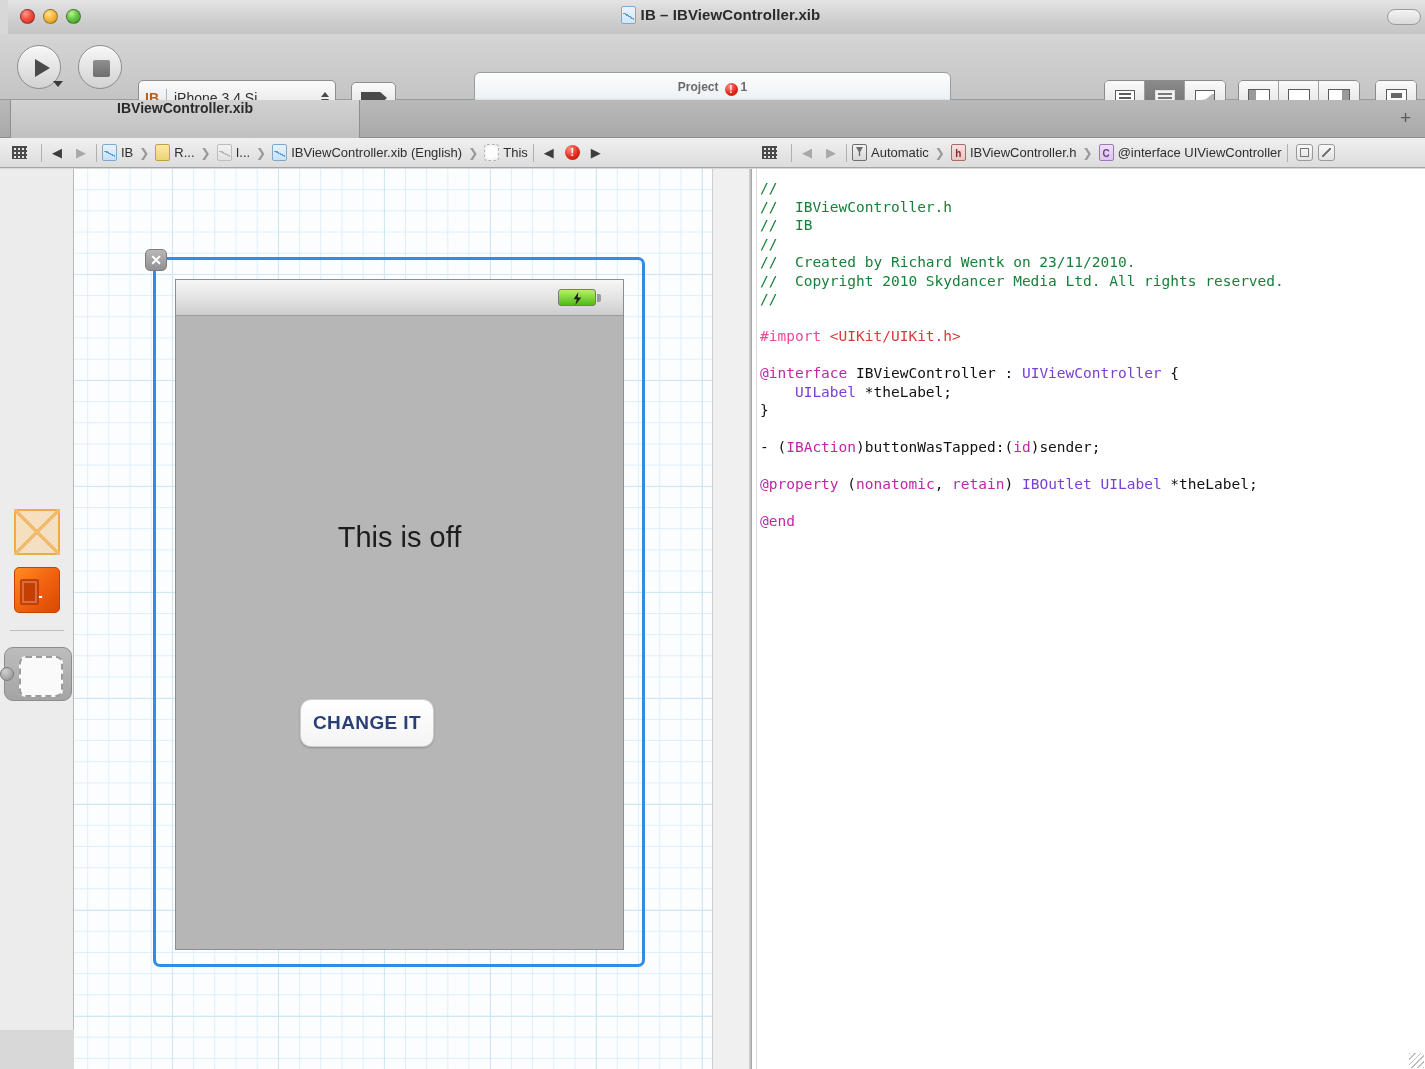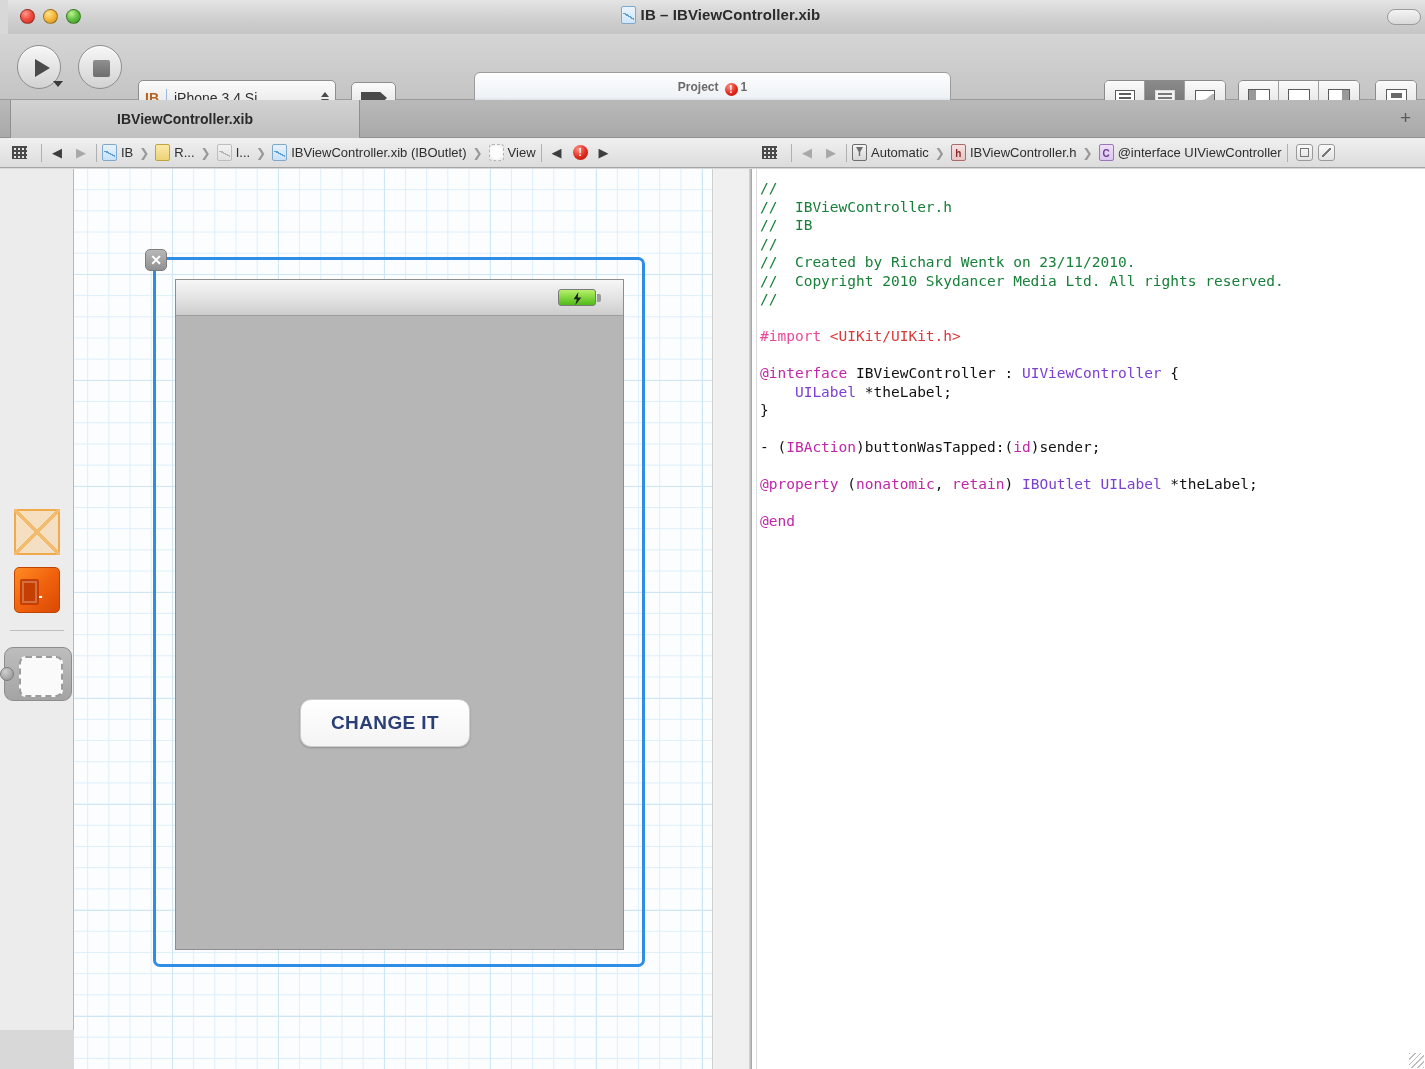--- a/index.html
+++ b/index.html
@@ -140,21 +140,21 @@
   
   .tabbar {
     position:absolute; top:100px; left:0; width:1425px; height:38px;
     background: linear-gradient(to bottom,#b9b9b9,#a9a9a9);
     border-bottom:1px solid #8f8f8f;
   }
   .tab {
     position:absolute; left:10px; top:0; width:350px; height:38px;
     background: linear-gradient(to bottom,#d2d2d2,#c0c0c0);
     border-left:1px solid #8f8f8f; border-right:1px solid #8f8f8f;
-    display:flex; align-items:center; justify-content:center;
+    display:flex; justify-content:center;
     font-size:14px; font-weight:700; color:#2a2a2a;
   }
   .tab-plus {
     position:absolute; right:12px; top:11px; width:15px; height:15px; color:#5a5a5a;
     font-size:19px; line-height:13px; text-align:center; font-weight:300;
   }
 
   
   .jumpbar {
     position:absolute; top:138px; height:30px;
@@ -298,21 +298,21 @@
   }
   .bolt {
     position:absolute; left:13px; top:2px; width:11px; height:13px; background:#1d1d1d;
     clip-path: polygon(58% 0, 15% 56%, 44% 56%, 30% 100%, 85% 42%, 52% 42%);
   }
   .ib-label {
     position:absolute; left:0; right:0; top:241px; text-align:center;
     font-size:29px; color:#1d1d1d;
   }
   .ib-button {
-    position:absolute; left:124px; top:419px; width:170px; height:48px;
+    position:absolute; left:124px; top:419px; width:134px; height:48px;
     background: linear-gradient(to bottom,#ffffff,#f4f4f4);
     border-radius:11px; border:1px solid #cdcdcd;
     box-shadow: 0 1px 2px rgba(0,0,0,.22);
     display:flex; align-items:center; justify-content:center;
     font-size:19px; font-weight:700; color:#2b3f77; letter-spacing:.4px;
   }
 
   
   .divider {
     position:absolute; left:750px; top:169px; width:2px; height:900px;
@@ -439,26 +439,26 @@
       <span>R...</span>
     </span>
     <span class="crumb-sep">❯</span>
     <span class="crumb">
       <span class="ci ci-xib-dim"></span>
       <span>I...</span>
     </span>
     <span class="crumb-sep">❯</span>
     <span class="crumb">
       <span class="ci ci-xib"></span>
-      <span>IBViewController.xib (IBOutlet)</span>
+      <span>IBViewController.xib (English)</span>
     </span>
     <span class="crumb-sep">❯</span>
     <span class="crumb">
       <span class="ci ci-view"></span>
-      <span>View</span>
+      <span>This</span>
     </span>
     <span class="vdiv"></span>
     <span class="nav-arrow">◀</span>
     <span class="issue-dot">!</span>
     <span class="nav-arrow">▶</span>
   </div>
 
   <div class="jumpbar jb-right">
     <span class="grid-ico"></span>
     <span class="vdiv"></span>
@@ -499,20 +499,21 @@
     <div class="sel-frame">
       <div class="sel-x">✕</div>
     </div>
 
     <div class="device">
       <div class="statusbar">
         <div class="battery">
           <div class="bolt"></div>
         </div>
       </div>
+      <div class="ib-label">This is off</div>
       <div class="ib-button">CHANGE IT</div>
     </div>
   </div>
   <div class="canvas-right-gut"></div>
 
   <div class="divider"></div>
 
   <div class="editor">
     <div class="gutter-line"></div>
     <div class="code" id="code-area"><div><span class="c-com">//</span></div><div><span class="c-com">//  IBViewController.h</span></div><div><span class="c-com">//  IB</span></div><div><span class="c-com">//</span></div><div><span class="c-com">//  Created by Richard Wentk on 23/11/2010.</span></div><div><span class="c-com">//  Copyright 2010 Skydancer Media Ltd. All rights reserved.</span></div><div><span class="c-com">//</span></div><div>&nbsp;</div><div><span class="c-pre">#import </span><span class="c-str">&lt;UIKit/UIKit.h&gt;</span></div><div>&nbsp;</div><div><span class="c-key">@interface</span><span class="c-plain"> IBViewController : </span><span class="c-type">UIViewController</span><span class="c-plain"> {</span></div><div><span class="c-plain">    </span><span class="c-type">UILabel</span><span class="c-plain"> *theLabel;</span></div><div><span class="c-plain">}</span></div><div>&nbsp;</div><div><span class="c-plain">- (</span><span class="c-key">IBAction</span><span class="c-plain">)buttonWasTapped:(</span><span class="c-key">id</span><span class="c-plain">)sender;</span></div><div>&nbsp;</div><div><span class="c-key">@property</span><span class="c-plain"> (</span><span class="c-key">nonatomic</span><span class="c-plain">, </span><span class="c-key">retain</span><span class="c-plain">) </span><span class="c-type">IBOutlet</span><span class="c-plain"> </span><span class="c-type">UILabel</span><span class="c-plain"> *theLabel;</span></div><div>&nbsp;</div><div><span class="c-key">@end</span></div></div>

